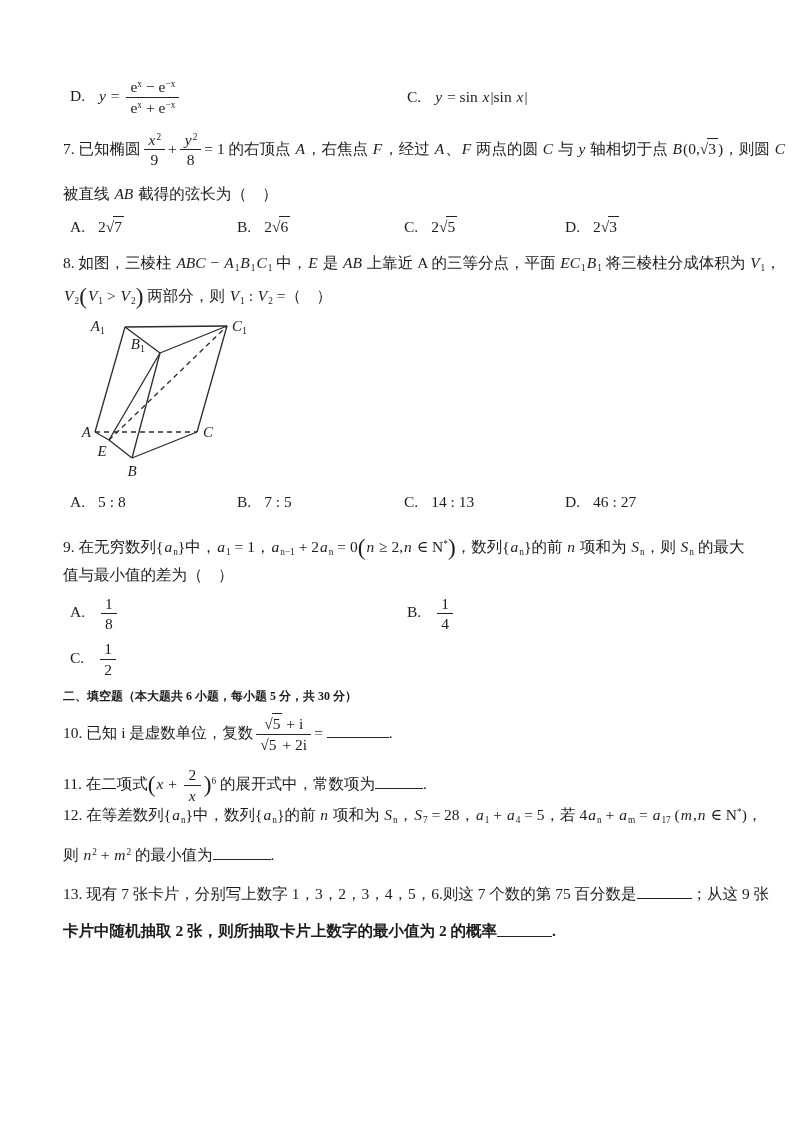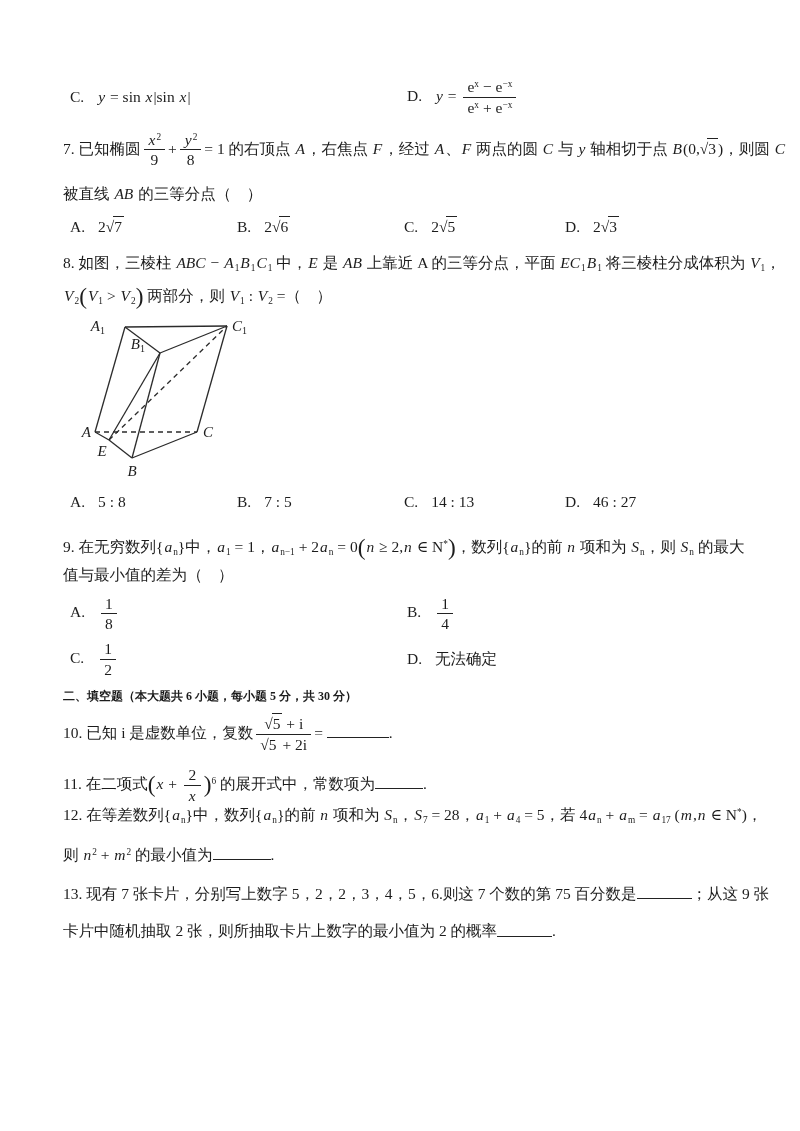--- a/index.html
+++ b/index.html
@@ -39,40 +39,40 @@
   #q9-l1{margin-top:25px;}
   #q9-l2{margin-top:6px;}
   #q9-optsAB{margin-top:8px;}
   #q9-optsCD{margin-top:7px;}
   #section2-header{margin-top:9px;font-size:12px;}
   #q10{margin-top:10px;}
   #q11{margin-top:12px;}
   #q12-l1{}
   #q12-l2{margin-top:16px;}
   #q13-l1{margin-top:15px;}
-  #q13-l2{margin-top:14px;}
+  #q13-l2{margin-top:14px;font-weight:bold;}
   svg .edge{stroke:#2b2b2b;stroke-width:1.3;fill:none;}
   svg .dash{stroke-dasharray:5 4;}
   svg text{font-family:"Liberation Serif","DejaVu Serif",serif;font-style:italic;font-size:15px;fill:#1c1c1c;}
   svg .fsub{font-size:10px;font-style:normal;}
 </style>
 </head>
 <body>
 
 <div id="cd-row" class="optrow2">
   <div class="opt">
-    <span class="olabel">C.</span><span><span class="mi">y</span><span class="mt"> = sin </span><span class="mi">x</span><span class="mt">|sin </span><span class="mi">x</span><span class="mt">|</span></span>
+    <span class="olabel">D.</span><span><span class="mi">y</span><span class="mt"> = </span><span class="frac"><span class="num"><span class="mt">e</span><sup>x</sup><span class="mt"> − e</span><sup>−x</sup></span><span class="den"><span class="mt">e</span><sup>x</sup><span class="mt"> + e</span><sup>−x</sup></span></span></span>
   </div>
   <div class="opt">
-    <span class="olabel">D.</span><span><span class="mi">y</span><span class="mt"> = </span><span class="frac"><span class="num"><span class="mt">e</span><sup>x</sup><span class="mt"> − e</span><sup>−x</sup></span><span class="den"><span class="mt">e</span><sup>x</sup><span class="mt"> + e</span><sup>−x</sup></span></span></span>
+    <span class="olabel">C.</span><span><span class="mi">y</span><span class="mt"> = sin </span><span class="mi">x</span><span class="mt">|sin </span><span class="mi">x</span><span class="mt">|</span></span>
   </div>
 </div>
 
 <div id="q7-l1" class="line q"><span class="mt">7.  已知椭圆</span><span class="frac"><span class="num"><span class="mi">x</span><sup>2</sup></span><span class="den"><span class="mt">9</span></span></span><span class="mt">+</span><span class="frac"><span class="num"><span class="mi">y</span><sup>2</sup></span><span class="den"><span class="mt">8</span></span></span><span class="mt">= 1 的右顶点 </span><span class="mi">A</span><span class="mt">，右焦点 </span><span class="mi">F</span><span class="mt">，经过 </span><span class="mi">A</span><span class="mt">、</span><span class="mi">F</span><span class="mt"> 两点的圆 </span><span class="mi">C</span><span class="mt"> 与 </span><span class="mi">y</span><span class="mt"> 轴相切于点 </span><span class="mi">B</span><span class="mt">(0,</span><span class="sqrt"><span class="rsign">√</span><span class="rad"><span class="mt">3</span></span></span><span class="mt">)，则圆 </span><span class="mi">C</span></div>
-<div id="q7-l2" class="line q"><span class="mt">被直线 </span><span class="mi">AB</span><span class="mt"> 的三等分点（　）</span></div>
+<div id="q7-l2" class="line q"><span class="mt">被直线 </span><span class="mi">AB</span><span class="mt"> 截得的弦长为（　）</span></div>
 <div id="q7-opts" class="optrow4">
   <div class="opt"><span class="olabel">A.</span><span><span class="mt">2</span><span class="sqrt"><span class="rsign">√</span><span class="rad"><span class="mt">7</span></span></span></span></div>
   <div class="opt"><span class="olabel">B.</span><span><span class="mt">2</span><span class="sqrt"><span class="rsign">√</span><span class="rad"><span class="mt">6</span></span></span></span></div>
   <div class="opt"><span class="olabel">C.</span><span><span class="mt">2</span><span class="sqrt"><span class="rsign">√</span><span class="rad"><span class="mt">5</span></span></span></span></div>
   <div class="opt"><span class="olabel">D.</span><span><span class="mt">2</span><span class="sqrt"><span class="rsign">√</span><span class="rad"><span class="mt">3</span></span></span></span></div>
 </div>
 
 <div id="q8-l1" class="line q"><span class="mt">8.  如图，三棱柱 </span><span class="mi">ABC</span><span class="mt"> − </span><span class="mi">A</span><sub>1</sub><span class="mi">B</span><sub>1</sub><span class="mi">C</span><sub>1</sub><span class="mt"> 中，</span><span class="mi">E</span><span class="mt"> 是 </span><span class="mi">AB</span><span class="mt"> 上靠近 A 的三等分点，平面 </span><span class="mi">EC</span><sub>1</sub><span class="mi">B</span><sub>1</sub><span class="mt"> 将三棱柱分成体积为 </span><span class="mi">V</span><sub>1</sub><span class="mt">，</span></div>
 <div id="q8-l2" class="line q"><span class="mi">V</span><sub>2</sub><span class="bigp">(</span><span class="mi">V</span><sub>1</sub><span class="mt"> &gt; </span><span class="mi">V</span><sub>2</sub><span class="bigp">)</span><span class="mt"> 两部分，则 </span><span class="mi">V</span><sub>1</sub><span class="mt"> : </span><span class="mi">V</span><sub>2</sub><span class="mt"> =（　）</span></div>
 
@@ -108,23 +108,22 @@
 </div>
 
 <div id="q9-l1" class="line q"><span class="mt">9.  在无穷数列</span><span class="mt">{</span><span class="mi">a</span><sub>n</sub><span class="mt">}</span><span class="mt">中，</span><span class="mi">a</span><sub>1</sub><span class="mt"> = 1，</span><span class="mi">a</span><sub>n−1</sub><span class="mt"> + 2</span><span class="mi">a</span><sub>n</sub><span class="mt"> = 0</span><span class="bigp">(</span><span class="mi">n</span><span class="mt"> ≥ 2,</span><span class="mi">n</span><span class="mt"> ∈ N</span><sup>*</sup><span class="bigp">)</span><span class="mt">，数列</span><span class="mt">{</span><span class="mi">a</span><sub>n</sub><span class="mt">}</span><span class="mt">的前 </span><span class="mi">n</span><span class="mt"> 项和为 </span><span class="mi">S</span><sub>n</sub><span class="mt">，则 </span><span class="mi">S</span><sub>n</sub><span class="mt"> 的最大</span></div>
 <div id="q9-l2" class="line q"><span class="mt">值与最小值的差为（　）</span></div>
 <div id="q9-optsAB" class="optrow2">
   <div class="opt"><span class="olabel">A.</span><span><span class="frac"><span class="num"><span class="mt">1</span></span><span class="den"><span class="mt">8</span></span></span></span></div>
   <div class="opt"><span class="olabel">B.</span><span><span class="frac"><span class="num"><span class="mt">1</span></span><span class="den"><span class="mt">4</span></span></span></span></div>
 </div>
 <div id="q9-optsCD" class="optrow2">
   <div class="opt"><span class="olabel">C.</span><span><span class="frac"><span class="num"><span class="mt">1</span></span><span class="den"><span class="mt">2</span></span></span></span></div>
-  <div class="opt"><span class="olabel">D.</span><span><span class="mt">无法确定</span></span></div>
 </div>
 
 <div id="section2-header" class="line bold">二、填空题（本大题共 6 小题，每小题 5 分，共 30 分）</div>
 
 <div id="q10" class="line q"><span class="mt">10.  已知 i 是虚数单位，复数</span><span class="frac"><span class="num"><span class="sqrt"><span class="rsign">√</span><span class="rad"><span class="mt">5</span></span></span><span class="mt"> + i</span></span><span class="den"><span class="sqrt"><span class="rsign">√</span><span class="rad"><span class="mt">5</span></span></span><span class="mt"> + 2i</span></span></span><span class="mt">= </span><span class="blank" style="width: 62px;"></span><span class="mt">.</span></div>
 <div id="q11" class="line q"><span class="mt">11.  在二项式</span><span class="bigp">(</span><span class="mi">x</span><span class="mt"> + </span><span class="frac"><span class="num"><span class="mt">2</span></span><span class="den"><span class="mi">x</span></span></span><span class="bigp">)</span><sup>6</sup><span class="mt"> 的展开式中，常数项为</span><span class="blank" style="width: 48px;"></span><span class="mt">.</span></div>
 <div id="q12-l1" class="line q"><span class="mt">12.  在等差数列</span><span class="mt">{</span><span class="mi">a</span><sub>n</sub><span class="mt">}</span><span class="mt">中，数列</span><span class="mt">{</span><span class="mi">a</span><sub>n</sub><span class="mt">}</span><span class="mt">的前 </span><span class="mi">n</span><span class="mt"> 项和为 </span><span class="mi">S</span><sub>n</sub><span class="mt">，</span><span class="mi">S</span><sub>7</sub><span class="mt"> = 28，</span><span class="mi">a</span><sub>1</sub><span class="mt"> + </span><span class="mi">a</span><sub>4</sub><span class="mt"> = 5，若 4</span><span class="mi">a</span><sub>n</sub><span class="mt"> + </span><span class="mi">a</span><sub>m</sub><span class="mt"> = </span><span class="mi">a</span><sub>17</sub><span class="mt"> (</span><span class="mi">m</span><span class="mt">,</span><span class="mi">n</span><span class="mt"> ∈ N</span><sup>*</sup><span class="mt">)，</span></div>
 <div id="q12-l2" class="line q"><span class="mt">则 </span><span class="mi">n</span><sup>2</sup><span class="mt"> + </span><span class="mi">m</span><sup>2</sup><span class="mt"> 的最小值为</span><span class="blank" style="width: 58px;"></span><span class="mt">.</span></div>
-<div id="q13-l1" class="line q"><span class="mt">13.  现有 7 张卡片，分别写上数字 5，2，2，3，4，5，6.则这 7 个数的第 75 百分数是</span><span class="blank" style="width: 55px;"></span><span class="mt">；从这 9 张</span></div>
+<div id="q13-l1" class="line q"><span class="mt">13.  现有 7 张卡片，分别写上数字 1，3，2，3，4，5，6.则这 7 个数的第 75 百分数是</span><span class="blank" style="width: 55px;"></span><span class="mt">；从这 9 张</span></div>
 <div id="q13-l2" class="line q"><span class="mt">卡片中随机抽取 2 张，则所抽取卡片上数字的最小值为 2 的概率</span><span class="blank" style="width: 55px;"></span><span class="mt">.</span></div>
 
 </body></html>

